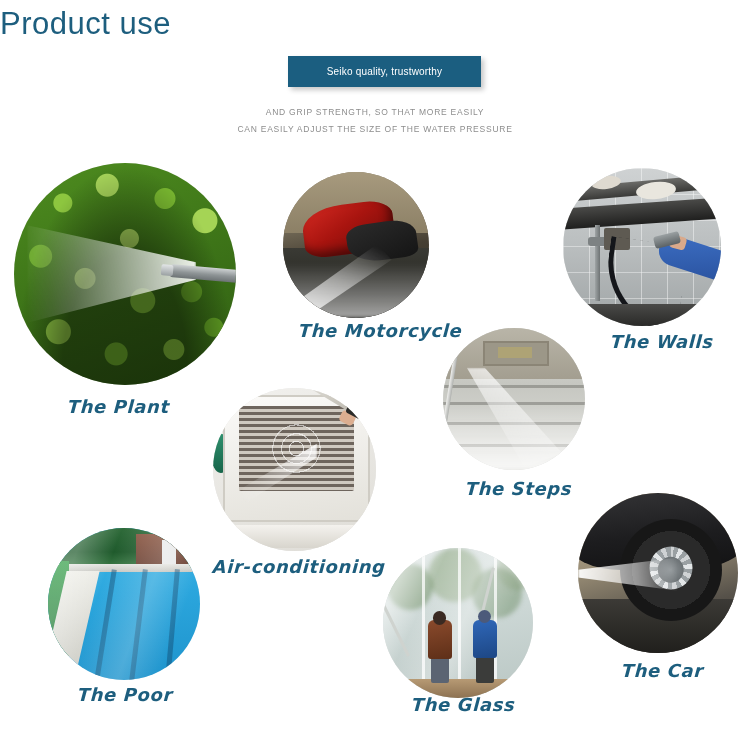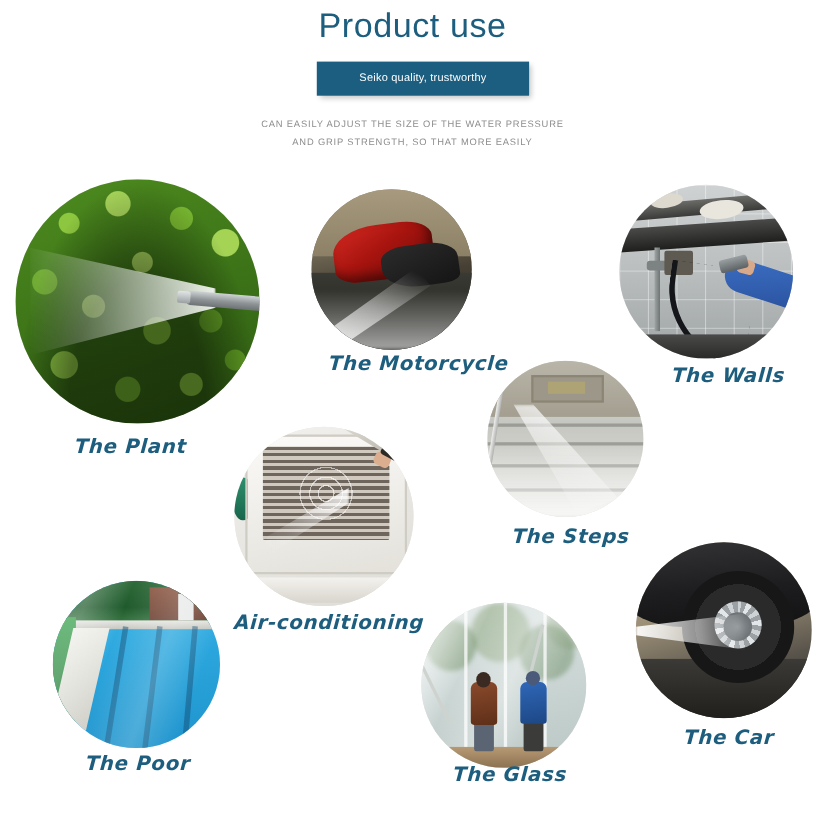--- a/index.html
+++ b/index.html
@@ -8,21 +8,21 @@
     background:#ffffff;
     font-family:"Liberation Sans", sans-serif;
     overflow:hidden;
     position:relative;
   }
   .page{position:relative;width:750px;height:750px;background:#fff;}
 
   
   .header{position:absolute;left:0;top:0;width:750px;height:150px;}
   .title{
-    position:absolute;left:0;top:6px;width:750px;text-align:center;
+    position:absolute;left:0;top:6px;width:750px;text-align:left;
     font-size:31px;font-weight:400;color:#1d5e7e;letter-spacing:.5px;
     font-family:"Liberation Sans", sans-serif;
   }
   .badge{
     position:absolute;left:288px;top:56px;width:193px;height:31px;
     background:#1b5e80;
     box-shadow:3px 3px 5px rgba(0,0,0,.22);
     display:flex;align-items:center;justify-content:center;
   }
   .badge span{
@@ -407,22 +407,22 @@
 <div class="page">
 
   <div class="header">
     <div class="title">Product use</div>
 
     <div class="badge">
       <span>Seiko quality, trustworthy</span>
     </div>
 
     <div class="subtitle">
+      <div>AND GRIP STRENGTH, SO THAT MORE EASILY</div>
       <div>CAN EASILY ADJUST THE SIZE OF THE WATER PRESSURE</div>
-      <div>AND GRIP STRENGTH, SO THAT MORE EASILY</div>
     </div>
   </div>
 
   <div class="circle" style="left:14px;top:163px;width:222px;height:222px;">
     <div class="lay plant-bg"></div>
     <div class="lay plant-dark"></div>
     <div class="spray"></div>
     <div class="nozzle"></div>
   </div>
   <div class="cap" style="left:68px;top:396px;">The Plant</div>

